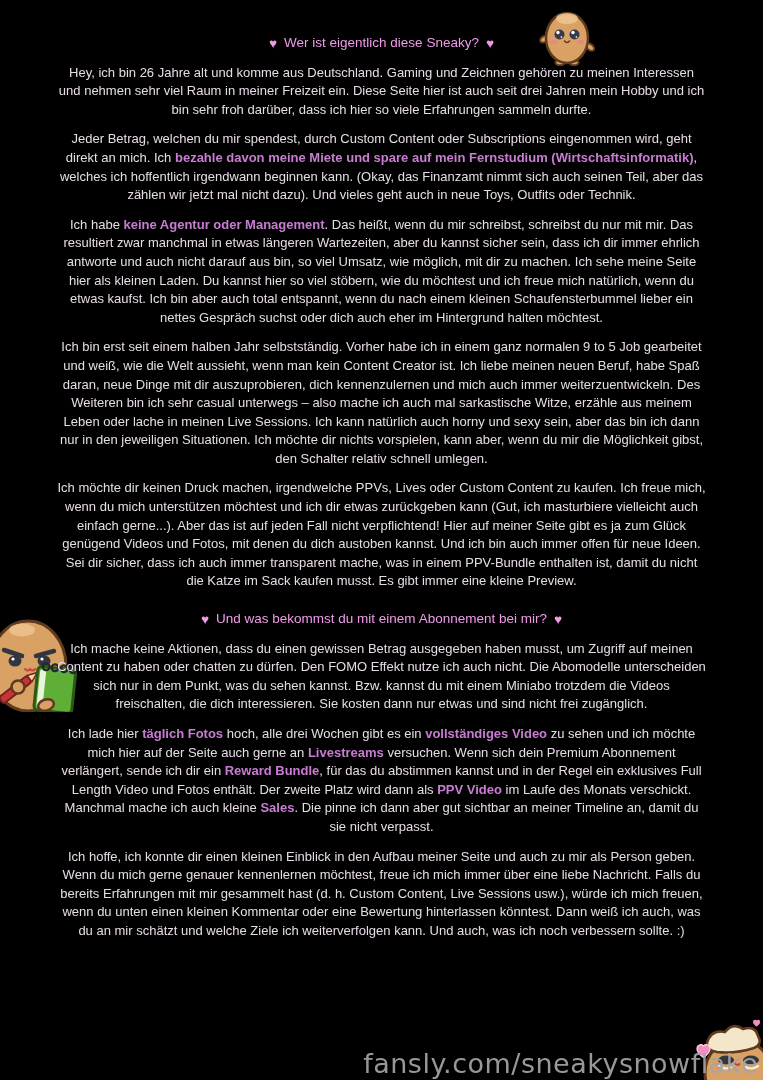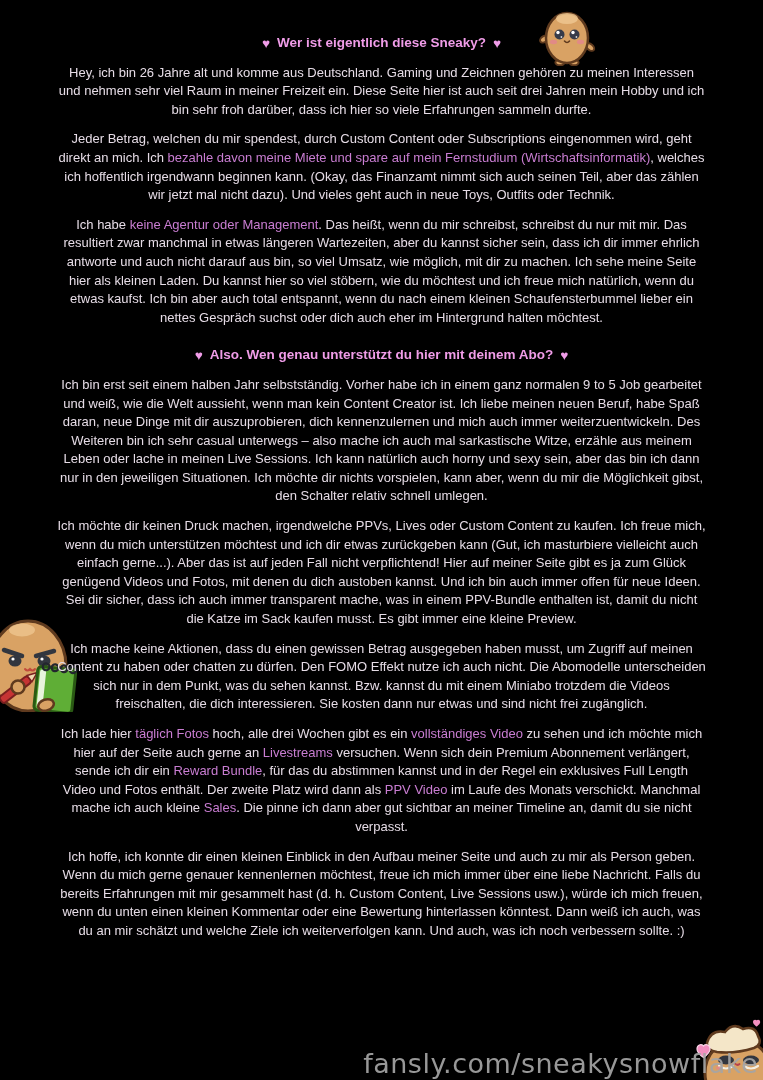--- a/index.html
+++ b/index.html
@@ -11,28 +11,28 @@
   .content{
     position:relative;z-index:2;
     padding:34px 40px 0 40px;
     text-align:center;
     color:#e6dce6;
     font-size:13px;
     line-height:18.6px;
   }
   .heading{
     color:#f09ce8;
-    font-weight:bold;
+    font-weight:normal;
     font-size:13.5px;
     margin:19px 0 11px 0;
   }
   .heading:first-child{margin-top:0;}
   .heading .heart{margin:0 7px;position:relative;top:0.5px;}
   p.para{margin:11px 17px;}
-  .hl{color:#c97dd2;font-weight:normal;}
+  .hl{color:#c97dd2;font-weight:bold;}
   p.goal-line{margin:5px 0 11px 0;}
   .watermark{
     position:absolute;z-index:5;
     right:5px;bottom:1px;
     color:#a5a5a5;opacity:.92;
     font-size:27px;letter-spacing:.5px;
     font-family:"DejaVu Sans", sans-serif;
     white-space:nowrap;
     margin-top:42px;
   }
@@ -101,24 +101,24 @@
   <path d="M68 3 C68 0.8 70.2 0 71.6 1.3 C73 0 75.2 0.8 75.2 3 C75.2 5.2 71.6 7.6 71.6 7.6 C71.6 7.6 68 5.2 68 3 Z" fill="#f28fc0"></path>
 </svg>
 
 <main class="content">
   <h2 class="heading"><span class="heart">♥</span><span>Wer ist eigentlich diese Sneaky?</span><span class="heart">♥</span></h2>
 
   <p class="para"><span>Hey, ich bin 26 Jahre alt und komme aus Deutschland. Gaming und Zeichnen gehören zu meinen Interessen und nehmen sehr viel Raum in meiner Freizeit ein. Diese Seite hier ist auch seit drei Jahren mein Hobby und ich bin sehr froh darüber, dass ich hier so viele Erfahrungen sammeln durfte.</span></p>
   <p class="para"><span>Jeder Betrag, welchen du mir spendest, durch Custom Content oder Subscriptions eingenommen wird, geht direkt an mich. Ich </span><span class="hl">bezahle davon meine Miete und spare auf mein Fernstudium (Wirtschaftsinformatik)</span><span>, welches ich hoffentlich irgendwann beginnen kann. (Okay, das Finanzamt nimmt sich auch seinen Teil, aber das zählen wir jetzt mal nicht dazu). Und vieles geht auch in neue Toys, Outfits oder Technik.</span></p>
   <p class="para"><span>Ich habe </span><span class="hl">keine Agentur oder Management</span><span>. Das heißt, wenn du mir schreibst, schreibst du nur mit mir. Das resultiert zwar manchmal in etwas längeren Wartezeiten, aber du kannst sicher sein, dass ich dir immer ehrlich antworte und auch nicht darauf aus bin, so viel Umsatz, wie möglich, mit dir zu machen. Ich sehe meine Seite hier als kleinen Laden. Du kannst hier so viel stöbern, wie du möchtest und ich freue mich natürlich, wenn du etwas kaufst. Ich bin aber auch total entspannt, wenn du nach einem kleinen Schaufensterbummel lieber ein nettes Gespräch suchst oder dich auch eher im Hintergrund halten möchtest.</span></p>
 
-  <h2 class="heading"><span class="heart">♥</span><span>Also. Wen genau unterstützt du hier mit deinem Abo?</span><span class="heart">♥</span></h2>
 
   <p class="para"><span>Ich bin erst seit einem halben Jahr selbstständig. Vorher habe ich in einem ganz normalen 9 to 5 Job gearbeitet und weiß, wie die Welt aussieht, wenn man kein Content Creator ist. Ich liebe meinen neuen Beruf, habe Spaß daran, neue Dinge mit dir auszuprobieren, dich kennenzulernen und mich auch immer weiterzuentwickeln. Des Weiteren bin ich sehr casual unterwegs – also mache ich auch mal sarkastische Witze, erzähle aus meinem Leben oder lache in meinen Live Sessions. Ich kann natürlich auch horny und sexy sein, aber das bin ich dann nur in den jeweiligen Situationen. Ich möchte dir nichts vorspielen, kann aber, wenn du mir die Möglichkeit gibst, den Schalter relativ schnell umlegen.</span></p>
   <p class="para"><span>Ich möchte dir keinen Druck machen, irgendwelche PPVs, Lives oder Custom Content zu kaufen. Ich freue mich, wenn du mich unterstützen möchtest und ich dir etwas zurückgeben kann (Gut, ich masturbiere vielleicht auch einfach gerne...). Aber das ist auf jeden Fall nicht verpflichtend! Hier auf meiner Seite gibt es ja zum Glück genügend Videos und Fotos, mit denen du dich austoben kannst. Und ich bin auch immer offen für neue Ideen. Sei dir sicher, dass ich auch immer transparent mache, was in einem PPV-Bundle enthalten ist, damit du nicht die Katze im Sack kaufen musst. Es gibt immer eine kleine Preview.</span></p>
 
+  <h2 class="heading"><span class="heart">♥</span><span>Und was bekommst du mit einem Abonnement bei mir?</span><span class="heart">♥</span></h2>
 
   <p class="para"><span>Ich mache keine Aktionen, dass du einen gewissen Betrag ausgegeben haben musst, um Zugriff auf meinen Content zu haben oder chatten zu dürfen. Den FOMO Effekt nutze ich auch nicht. Die Abomodelle unterscheiden sich nur in dem Punkt, was du sehen kannst. Bzw. kannst du mit einem Miniabo trotzdem die Videos freischalten, die dich interessieren. Sie kosten dann nur etwas und sind nicht frei zugänglich.</span></p>
   <p class="para"><span>Ich lade hier </span><span class="hl">täglich Fotos</span><span> hoch, alle drei Wochen gibt es ein </span><span class="hl">vollständiges Video</span><span> zu sehen und ich möchte mich hier auf der Seite auch gerne an </span><span class="hl">Livestreams</span><span> versuchen. Wenn sich dein Premium Abonnement verlängert, sende ich dir ein </span><span class="hl">Reward Bundle</span><span>, für das du abstimmen kannst und in der Regel ein exklusives Full Length Video und Fotos enthält. Der zweite Platz wird dann als </span><span class="hl">PPV Video</span><span> im Laufe des Monats verschickt. Manchmal mache ich auch kleine </span><span class="hl">Sales</span><span>. Die pinne ich dann aber gut sichtbar an meiner Timeline an, damit du sie nicht verpasst.</span></p>
   <p class="para"><span>Ich hoffe, ich konnte dir einen kleinen Einblick in den Aufbau meiner Seite und auch zu mir als Person geben. Wenn du mich gerne genauer kennenlernen möchtest, freue ich mich immer über eine liebe Nachricht. Falls du bereits Erfahrungen mit mir gesammelt hast (d. h. Custom Content, Live Sessions usw.), würde ich mich freuen, wenn du unten einen kleinen Kommentar oder eine Bewertung hinterlassen könntest. Dann weiß ich auch, was du an mir schätzt und welche Ziele ich weiterverfolgen kann. Und auch, was ich noch verbessern sollte. :)</span></p>
 </main>
 
 <div class="watermark">fansly.com/sneakysnowflake</div>
 
 </body></html>

